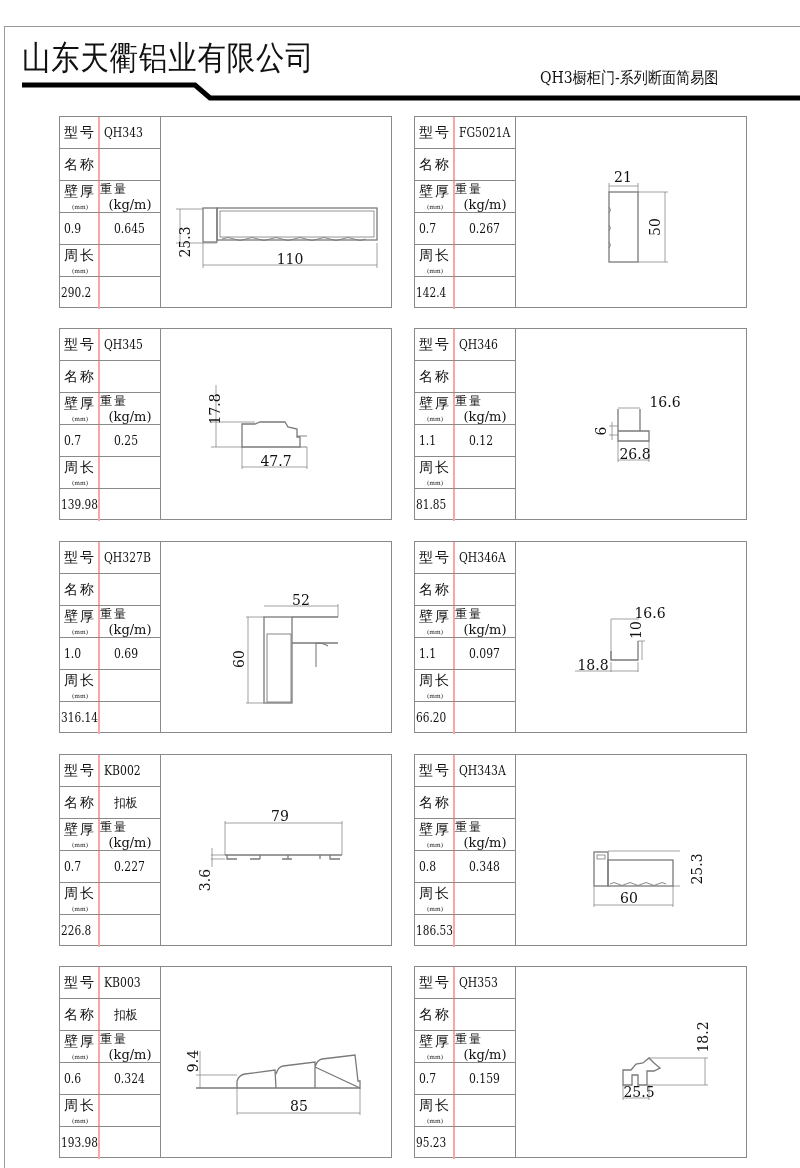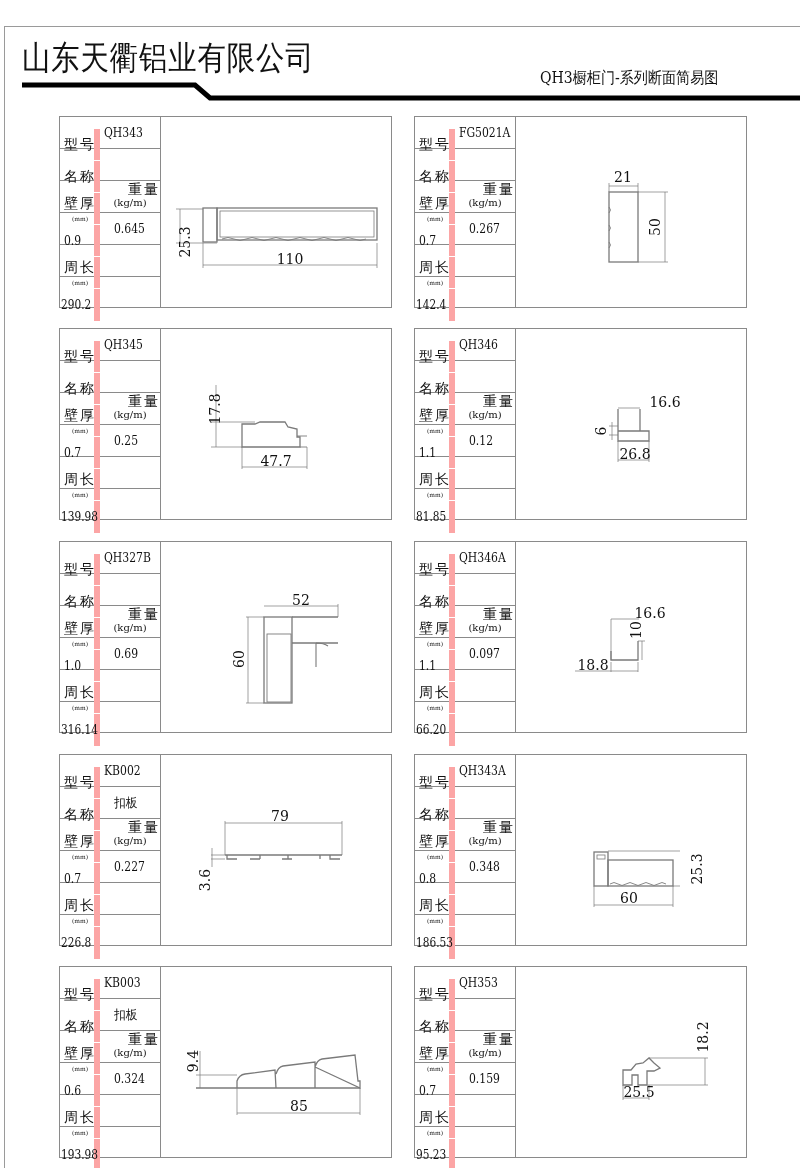--- a/index.html
+++ b/index.html
@@ -9,26 +9,26 @@
                 border-left: 1px solid #9a9a9a; border-top: 1px solid #9a9a9a; }
   .company { position: absolute; left: 22px; top: 36px; font-size: 33px; letter-spacing: 1px;
              font-family: "DejaVu Serif", "Liberation Serif", serif; font-weight: normal; transform: scaleX(0.86); transform-origin: left; }
   .subtitle { position: absolute; left: 540px; top: 68px; font-size: 16px; white-space: nowrap;
               transform: scaleX(0.88); transform-origin: left; }
   .rule { position: absolute; }
   .card { position: absolute; width: 333px; height: 192px; border: 1px solid #8a8a8a; box-sizing: border-box; background: #fff; }
   .card .tbl { position: absolute; left: 0; top: 0; width: 100px; height: 100%; border-right: 1px solid #8a8a8a; }
   .card .row { position: absolute; left: 0; width: 100px; height: 32px; border-bottom: 1px solid #8a8a8a; box-sizing: border-box; }
   .card .row:last-child { border-bottom: none; }
-  .card .c1 { position: absolute; left: 0; top: 12px; width: 40px; height: 100%; border-right: 6px solid #fca5a5; box-sizing: border-box; }
+  .card .c1 { position: absolute; left: 0; top: 0; width: 40px; height: 100%; border-right: 2px solid #fca5a5; box-sizing: border-box; }
   .card .c2 { position: absolute; left: 40px; top: 0; width: 60px; height: 100%; box-sizing: border-box; }
   .lbl { position: absolute; left: 4px; top: 7px; font-size: 14px; letter-spacing: 2px; white-space: nowrap; }
   .lbl-unit { position: absolute; left: 0; width: 40px; text-align: center; top: 22px; font-size: 6px; }
-  .lbl2 { position: absolute; left: 0; top: 0px; width: 60px; text-align: right; font-size: 14px; letter-spacing: 2px; }
-  .lbl2-unit { position: absolute; left: 0; top: 16px; width: 60px; text-align: center; font-size: 10px; }
+  .lbl2 { position: absolute; left: 0; top: 0px; width: 60px; text-align: left; font-size: 12px; letter-spacing: 2px; }
+  .lbl2-unit { position: absolute; left: 0; top: 16px; width: 60px; text-align: center; font-size: 13px; }
   .val { position: absolute; left: 4px; top: 9px; font-size: 12px; white-space: nowrap; transform: scaleX(0.9); transform-origin: left; }
   .val-full { position: absolute; left: 1px; top: 9px; font-size: 12px; white-space: nowrap; transform: scaleX(0.88); transform-origin: left; }
   .draw { position: absolute; left: 100px; top: 0; width: 232px; height: 100%; }
   .draw svg { position: absolute; left: 0; top: 0; }
   .dim { font-family: "DejaVu Serif", "Liberation Serif", serif; font-size: 14px; fill: #111; }
 </style>
 </head>
 <body>
 
 <div class="page-frame"></div>

